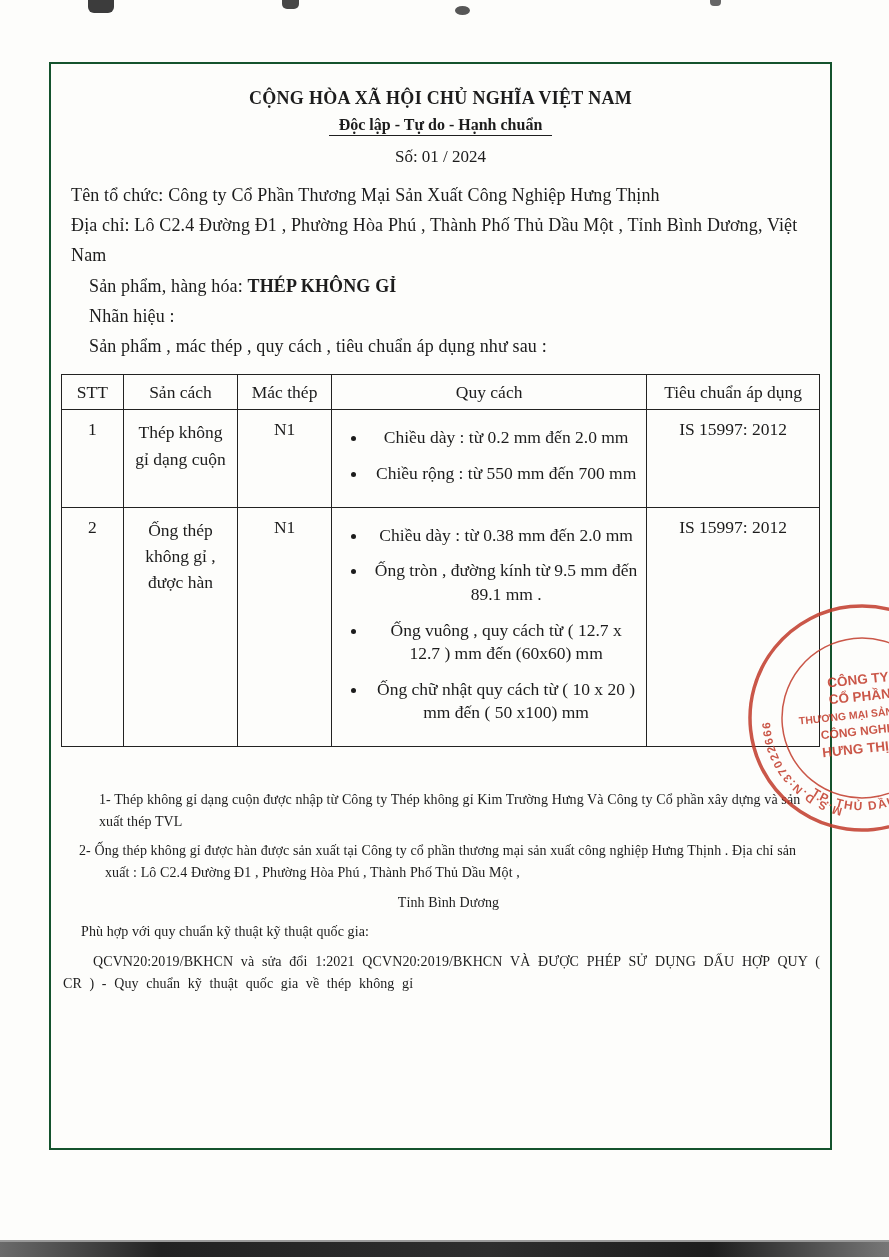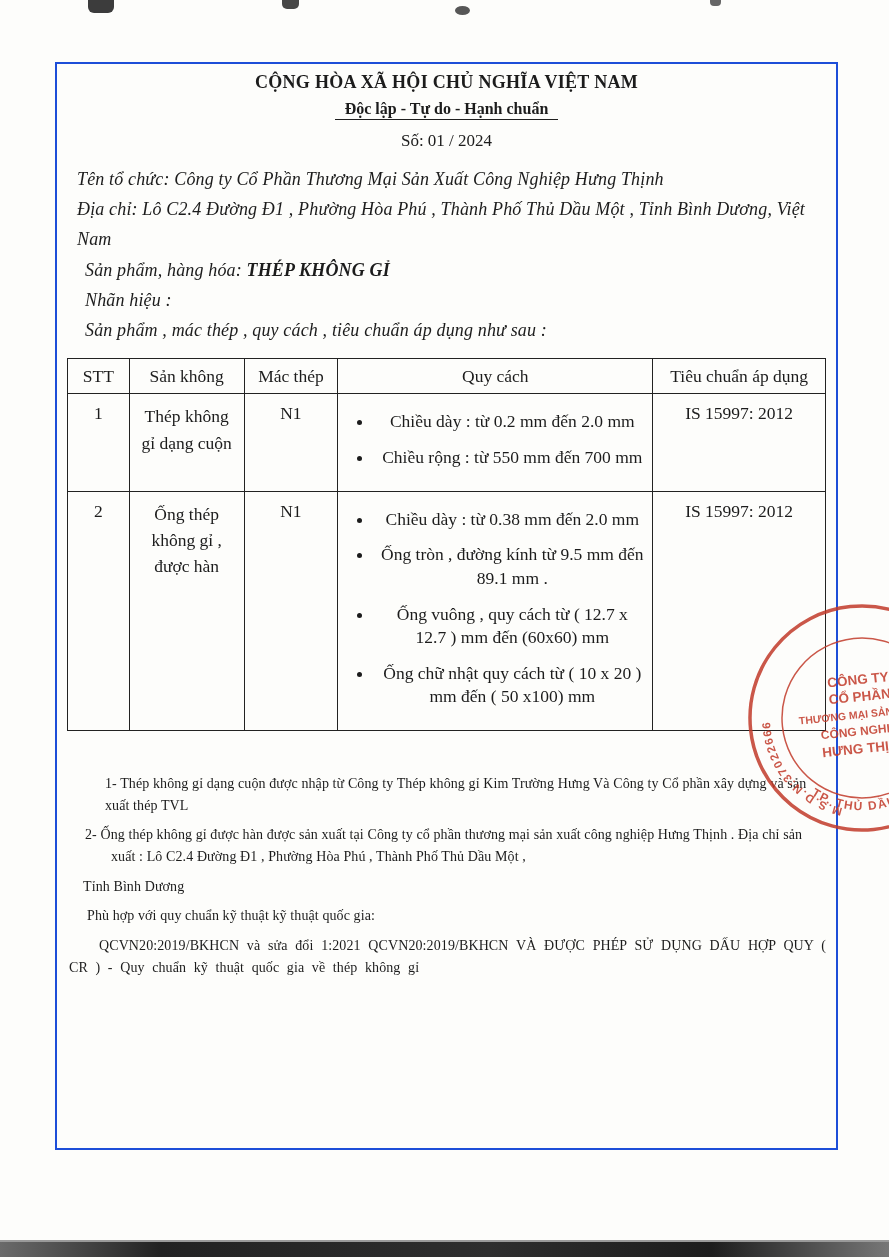--- a/index.html
+++ b/index.html
@@ -19,37 +19,37 @@
   .a3 { left: 455px; top: 6px; width: 15px; height: 9px; border-radius: 50%; background:#575757; }
   .a4 { left: 710px; top: 0; width: 11px; height: 6px; border-radius: 0 0 4px 4px; background:#666; }
   .bottom-strip {
     position: absolute; left: 0; bottom: 3px; width: 889px; height: 15px;
     background: linear-gradient(to right, #6a6a6a, #222 18%, #2e2e2e 55%, #1d1d1d 80%, #777);
     border-top: 2px solid #9a9a9a;
   }
 
   
   .frame {
-    position: absolute; left: 55px; top: 62px;
+    position: absolute; left: 49px; top: 62px;
     width: 783px; height: 1088px;
-    border: 2px solid #1d4ed8;
+    border: 2px solid #14532d;
     box-sizing: border-box;
-    padding: 4px 10px 0 10px;
+    padding: 20px 10px 0 10px;
   }
 
   .center { text-align: center; }
   .nat-title { font-weight: bold; font-size: 18px; letter-spacing: .3px; margin: 4px 0 0 0; }
   .motto { font-weight: bold; font-size: 16px; margin: 7px 0 0 0; }
   .motto span { border-bottom: 1.6px solid #1f1f1f; padding: 0 10px 2px 10px; }
   .doc-title { font-weight: bold; font-size: 21.5px; letter-spacing: .4px; margin: 30px 0 0 0; }
   .doc-number { font-size: 17px; margin: 13px 0 0 0; }
 
-  .info { margin-top: 13px; font-style: italic; }
+  .info { margin-top: 13px; }
   .info p { font-size: 18px; line-height: 1.68; margin: 0 0 0 10px; letter-spacing: .15px; max-width: 756px; }
-  .info p.indent { margin-left: 18px; }
+  .info p.indent { margin-left: 28px; }
   .bold { font-weight: bold; }
 
   table.spec {
     border-collapse: collapse;
     width: 100%;
     margin-top: 13px;
     font-size: 17.5px;
   }
   table.spec th, table.spec td {
     border: 1.6px solid #222;
@@ -66,21 +66,21 @@
   th.c-qc,  td.c-qc  { width: 320px; }
   th.c-tc,  td.c-tc  { width: 165px; }
   td.c-qc ul { margin: 2px 0; padding-left: 28px; }
   td.c-qc li { margin: 7px 0 12px 0; padding-left: 6px; line-height: 1.35; }
   td.c-sp { line-height: 1.5; }
 
   .notes { margin-top: 42px; font-size: 14px; }
   .notes p { margin: 0 0 8px 0; line-height: 1.55; letter-spacing: .1px; }
   .notes .n-item1 { margin-left: 38px; }
   .notes .n-item2 { margin-left: 18px; padding-left: 26px; text-indent: -26px; }
-  .notes .n-prov  { margin-left: 16px; }
+  .notes .n-prov  { margin-left: 16px; text-align: center; }
   .notes .n-intro { margin-left: 20px; }
   .notes .n-detail { text-indent: 30px; text-align: justify; word-spacing: 4px; margin-left: 2px; }
 
   
   .stamp {
     position: absolute;
     left: 742px; top: 598px;
     width: 240px; height: 240px;
     opacity: .85;
     transform: rotate(-6deg);
@@ -115,21 +115,21 @@
     <p>Địa chỉ: Lô C2.4 Đường Đ1 , Phường Hòa Phú , Thành Phố Thủ Dầu Một , Tỉnh Bình Dương, Việt Nam</p>
     <p class="indent"><span>Sản phẩm, hàng hóa: </span><span class="bold">THÉP KHÔNG GỈ</span></p>
     <p class="indent">Nhãn hiệu :</p>
     <p class="indent">Sản phẩm , mác thép , quy cách , tiêu chuẩn áp dụng như sau :</p>
   </div>
 
   <table class="spec">
     <thead>
       <tr>
         <th class="c-stt">STT</th>
-        <th class="c-sp">Sản không</th>
+        <th class="c-sp">Sản cách</th>
         <th class="c-mt">Mác thép</th>
         <th class="c-qc">Quy cách</th>
         <th class="c-tc">Tiêu chuẩn áp dụng</th>
       </tr>
     </thead>
     <tbody>
       <tr>
         <td class="c-stt">1</td>
         <td class="c-sp">Thép không gỉ dạng cuộn</td>
         <td class="c-mt">N1</td>

